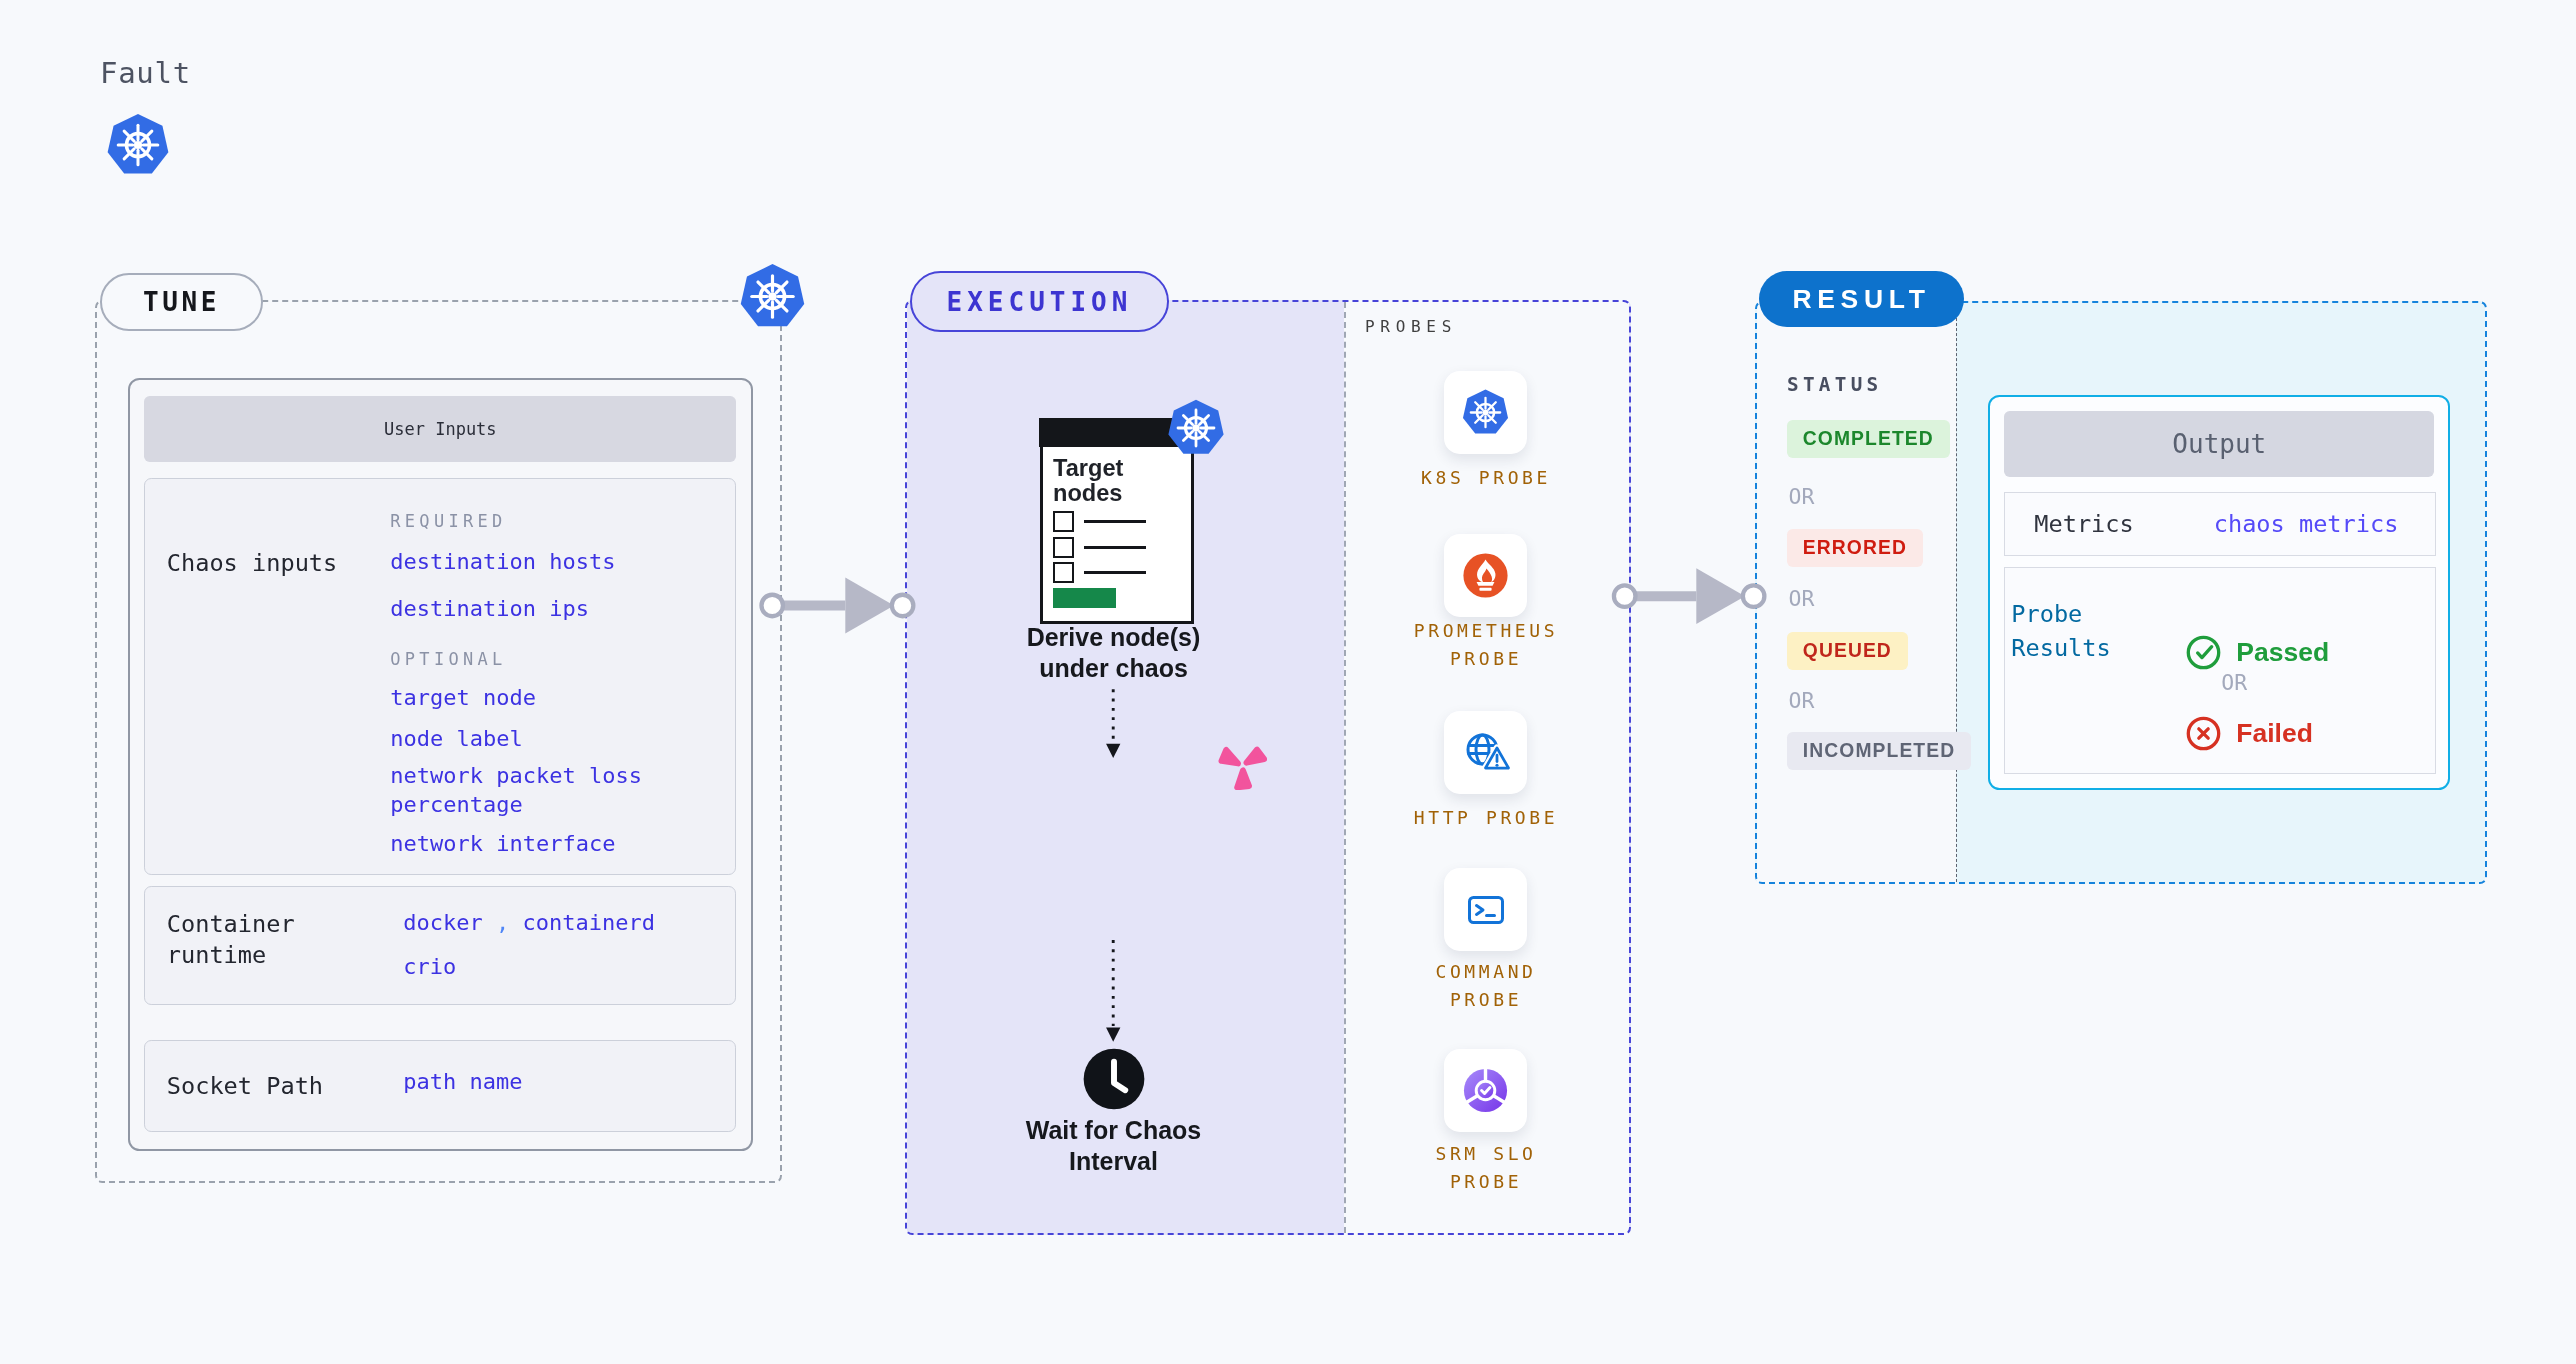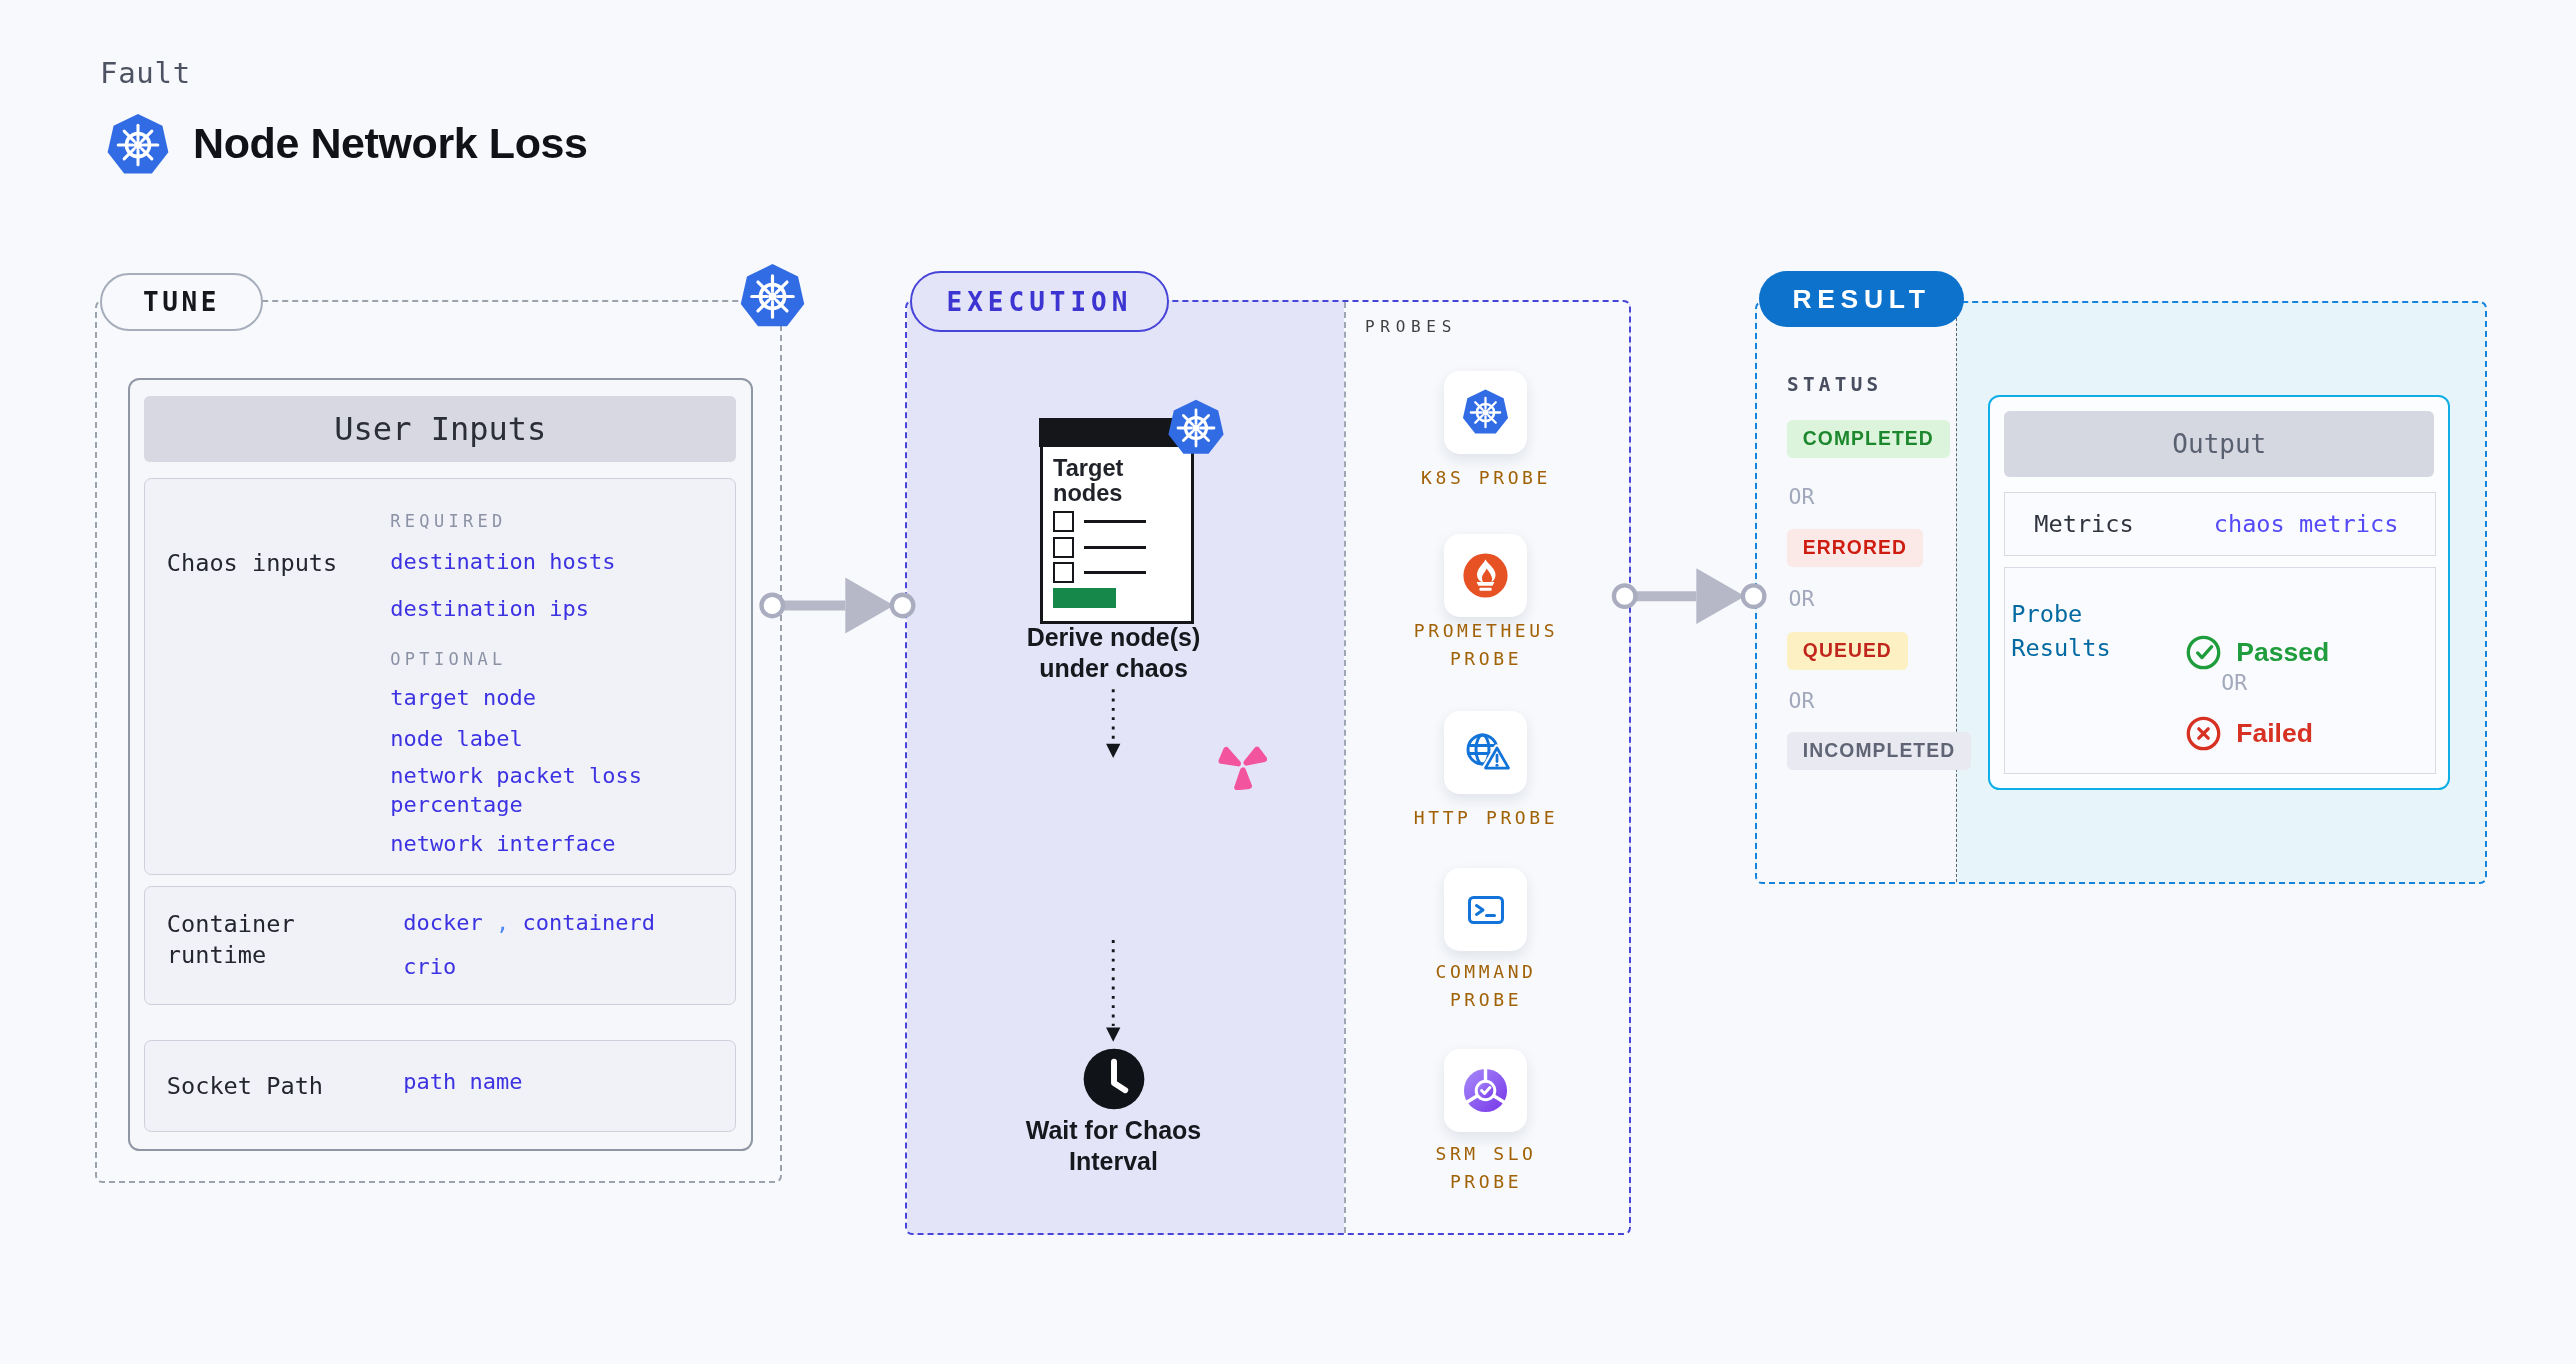--- a/index.html
+++ b/index.html
@@ -29,21 +29,21 @@
   .pill-tune{left:100px;top:273px;width:159px;height:54px;background:#f7f9fc;border:2.1px solid #a6adbb;
              color:#15171c;font-size:26px;letter-spacing:3.6px;}
   .pill-exec{left:910px;top:271px;width:255px;height:57px;background:#e4e4f8;border:2.9px solid #4744d8;
              color:#3d35d1;font-size:26px;letter-spacing:5px;}
   .pill-result{left:1759px;top:271px;width:205px;height:56px;background:#0d72cc;border:none;
                color:#ffffff;font-size:26.5px;letter-spacing:5.7px;}
 
   
   .ui-panel{left:128px;top:378px;width:621px;height:769px;background:#f6f7fa;border:2.1px solid #9097a4;border-radius:11.5px;}
   .ui-header{left:14.3px;top:15.8px;width:592px;height:66px;background:#d7d8e1;border-radius:5.7px;
-             display:flex;align-items:center;justify-content:center;font-size:32px;color:#2b2e39;}
+             display:flex;align-items:center;justify-content:center;font-size:17px;color:#2b2e39;}
   .ui-row{background:#f1f2f7;border:1.4px solid #ccd0da;border-radius:7.2px;}
   .ui-row1{left:14.3px;top:98px;width:590px;height:395px;}
   .ui-row2{left:14.3px;top:506px;width:590px;height:117px;}
   .ui-row3{left:14.3px;top:660px;width:590px;height:90px;}
   .ui-label{font-size:23.6px;color:#23262f;line-height:1.35;}
   .ui-heading{font-size:17px;color:#8b92a6;letter-spacing:4.3px;}
   .ui-value{font-size:22px;color:#3c32e2;line-height:1.3;}
   .ui-sep{color:#4f86f7;}
 
   
@@ -192,21 +192,20 @@
 </svg>
 
 <div class="stage">
 
   <div class="abs mono eyebrow">Fault</div>
   <span class="kicon" style="left:105px;top:112px;">
     <svg width="66" height="66" viewBox="0 0 92 92">
         <use href="#kube"></use>
       </svg>
   </span>
-  <div class="abs sans page-title">Node Network Loss</div>
 
   <div class="abs groupbox tune-box"></div>
   <div class="abs mono pill pill-tune">TUNE</div>
   <span class="kicon" style="left:738px;top:262px;z-index:4;">
     <svg width="69" height="69" viewBox="0 0 96 96">
         <use href="#kube"></use>
       </svg>
   </span>
 
   <div class="abs ui-panel">

